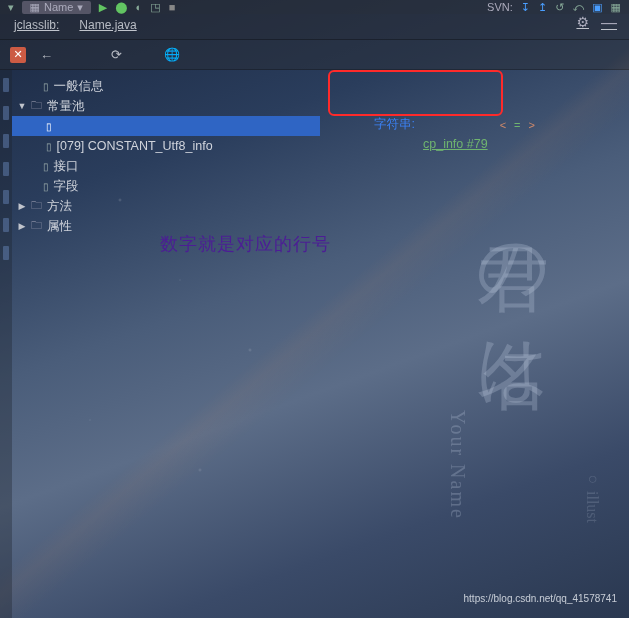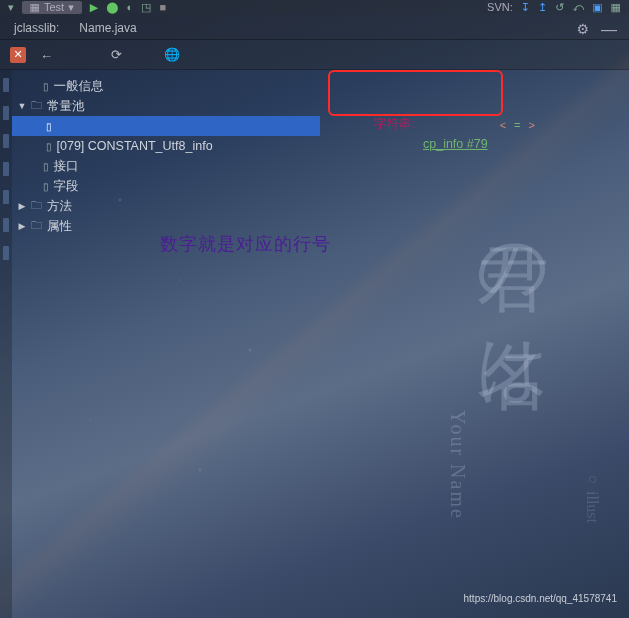--- a/index.html
+++ b/index.html
@@ -28,22 +28,23 @@
       padding:0 8px; font-size:11px; color:#aab;
     }
     .top-toolbar .run-btn { background:#556; padding:0 8px; border-radius:2px; display:flex; align-items:center; gap:4px; }
     .top-toolbar .play { color:#62c462; }
     .top-toolbar .bug  { color:#62c462; }
     .top-toolbar .ico  { color:#8a9; }
     .top-toolbar .spacer { flex:1; }
     .top-toolbar .blue-ico { color:#4a9eff; }
 
     .tabs-row {
-      height:26px; background:rgba(40,44,52,0.6); display:flex; align-items:flex-end; padding:0 4px;
+      height:26px; background:rgba(40,44,52,0.6); display:flex; align-items:flex-start; padding:0 4px;
       border-bottom:1px solid rgba(0,0,0,0.3);
+      text-decoration:underline;
     }
     .tab { padding:4px 10px; font-size:12px; color:#b8bcc4; display:flex; align-items:center; gap:4px; }
     .right-ctrls { margin-left:auto; display:flex; gap:12px; padding-right:8px; color:#aab; }
     .gear { font-size:14px; }
 
     .inner-toolbar {
       height:30px; background:rgba(40,44,52,0.5); display:flex; align-items:center; gap:14px;
       padding:0 10px; border-bottom:1px solid rgba(0,0,0,0.25);
     }
     .inner-toolbar .ic { font-size:13px; color:#b8bcc4; cursor:pointer; }
@@ -58,42 +59,42 @@
     .tree-row.selected { background:#2f65c4; color:#fff; }
     .tree-row.selected .file-ic { color:#fff; }
     .chev { width:12px; display:inline-flex; justify-content:center; font-size:9px; color:#c0c4cc; }
     .fold-ic { color:#aab; font-size:11px; margin-right:2px; }
     .file-ic { color:#9aa; font-size:10px; margin-right:2px; }
     .ind1 { padding-left:16px; } .ind2 { padding-left:34px; }
 
     .detail { flex:1; padding:16px 10px; position:relative; }
     .hl-box { position:absolute; left:8px; top:0; width:175px; height:46px; border:2px solid #ff2a2a; border-radius:6px; }
     .field-row { display:flex; align-items:center; gap:8px; font-size:12.5px; padding-top:12px; padding-left:0; }
-    .field-label { color:#be185d;padding-left:44px; }
+    .field-label { color:#3b82f6;padding-left:44px; }
     .field-link { color:#6fb46f; text-decoration:underline; cursor:pointer;margin-top:39px; }
     .nav-ops { display:flex; gap:8px; margin-left:4px; }
     .nav-ops span { font-size:11px; cursor:pointer; }
     .op-lt { color:#d28a6a; } .op-eq { color:#6fb46f; } .op-gt { color:#d28a6a; }
 
     .anno { position:absolute; left:160px; top:232px; font-size:18px; color:#4c1d95; font-weight:500; letter-spacing:1px; }
     .watermark { position:absolute; right:12px; bottom:14px; font-size:10px; color:rgba(230,234,240,0.82); }
   </style>
 </head>
 <body>
 
 <div class="bg-deco"></div>
 <div class="vert-text vt1">君の名は</div>
 <div class="vert-text vt2">Your Name</div>
 <div class="vert-text vt3">○ illust</div>
 
 <div class="top-toolbar">
   <span class="ico">▾</span>
   <span class="run-btn">
     <span>▦</span>
-    <span>Test</span>
+    <span>Name</span>
     <span>▾</span>
   </span>
   <span class="play">▶</span>
   <span class="bug">⬤</span>
   <span class="ico">◐</span>
   <span class="ico">◳</span>
   <span class="ico" style="color:#888">■</span>
   <span class="spacer"></span>
   <span>SVN:</span>
   <span class="blue-ico">↧</span>

